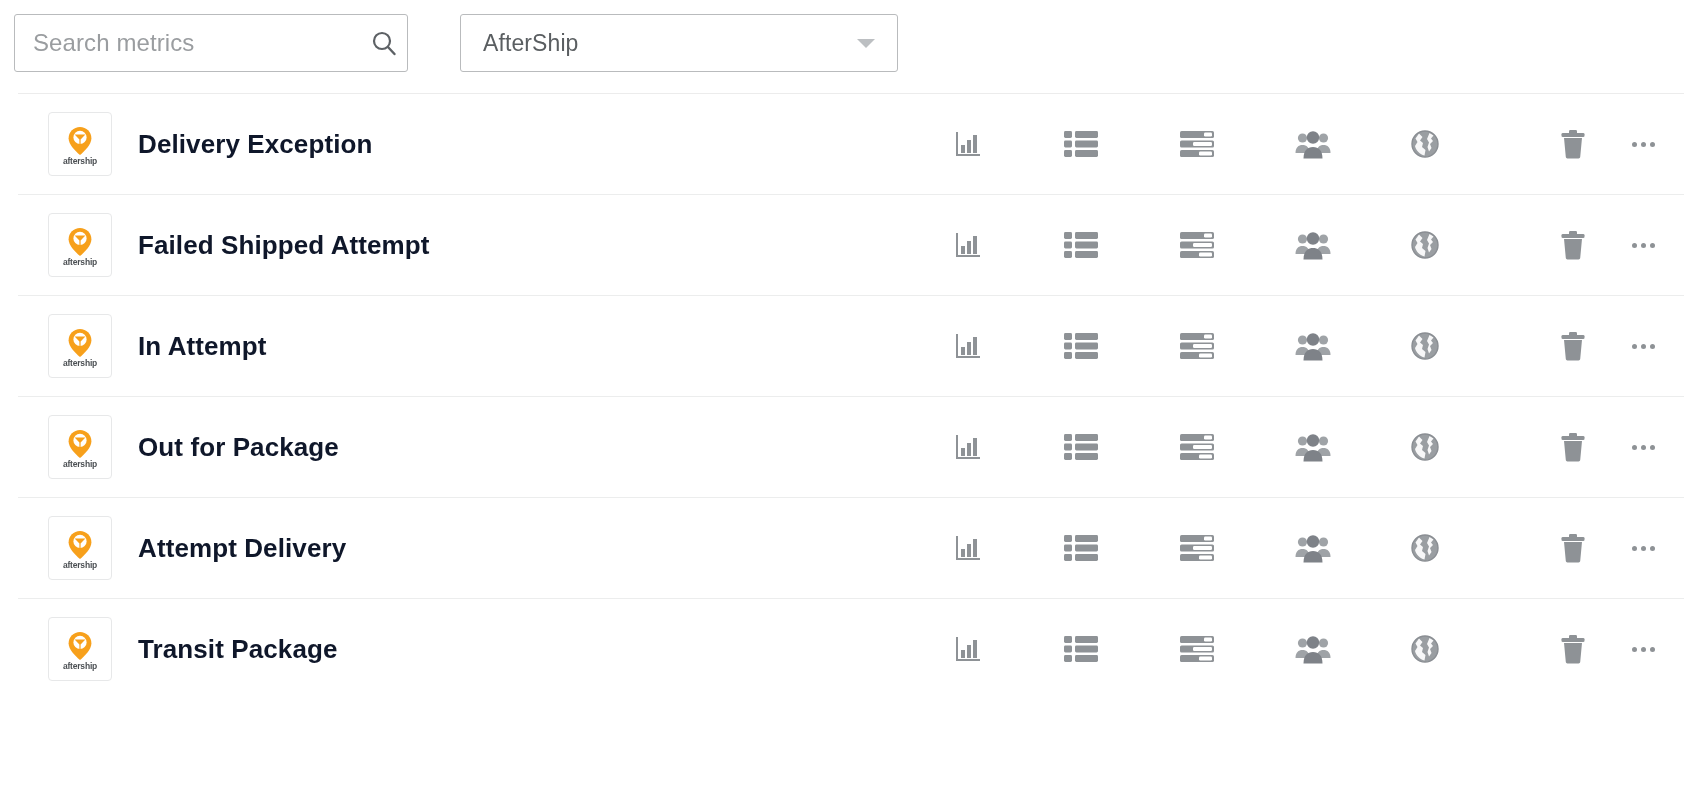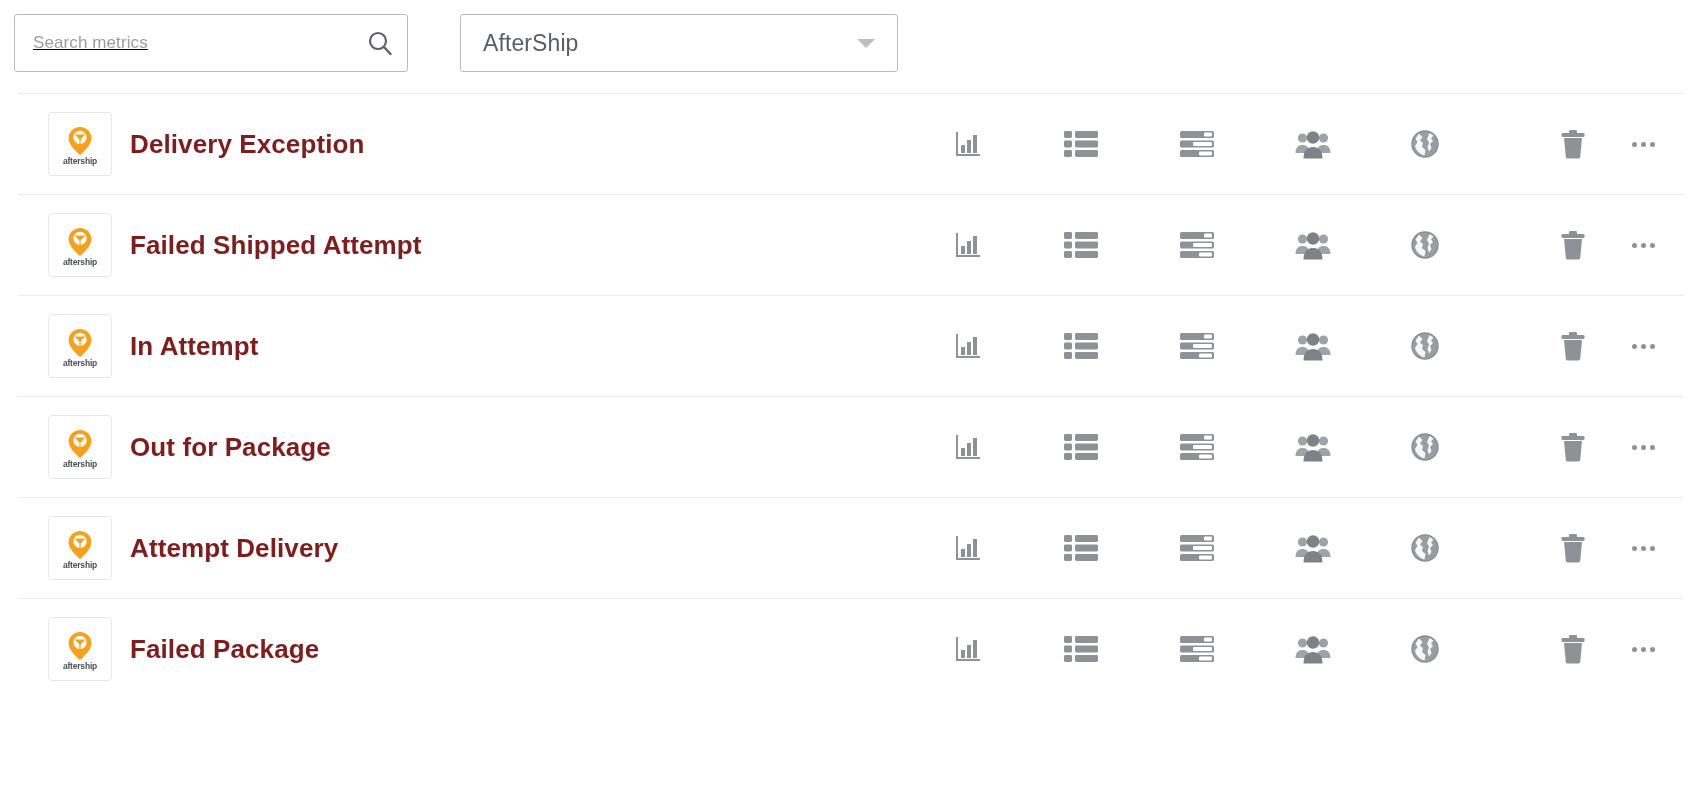--- a/index.html
+++ b/index.html
@@ -39,24 +39,23 @@
     align-items: center;
   }
   .search-input {
     border: 0;
     outline: 0;
     background: transparent;
     flex: 1;
     height: 100%;
     padding: 0 14px 0 18px;
     font-family: "Liberation Sans", sans-serif;
-    font-size: 17px;
-    color: #000000;
+    font-size: 24px;
+    color: #a16207;
     letter-spacing: .1px;
-    text-decoration: underline;
   }
   .search-input::placeholder { color: #9a9da0; opacity: 1; }
   .search-icon-wrap {
     width: 54px;
     height: 100%;
     display: flex;
     align-items: center;
     justify-content: center;
     flex: 0 0 auto;
   }
@@ -143,24 +142,24 @@
     font-family: "Liberation Sans", sans-serif;
     font-size: 8.5px;
     font-weight: bold;
     color: #4b4f53;
     letter-spacing: -0.2px;
     margin-top: 1px;
     line-height: 1;
   }
 
   .metric-name {
-    margin-left: 18px;
+    margin-left: 26px;
     font-size: 26px;
     font-weight: bold;
-    color: #7f1d1d;
+    color: #0f172a;
     letter-spacing: .1px;
     white-space: nowrap;
     cursor: pointer;
   }
 
   .row-actions {
     position: absolute;
     right: 0;
     top: 0;
     height: 100%;
@@ -739,21 +738,21 @@
       <span class="pin">
         <svg width="26" height="30" viewBox="0 0 26 30">
           <path d="M13 1 C6.6 1 1.6 6 1.6 12.2 C1.6 18.4 8.2 25 13 29 C17.8 25 24.4 18.4 24.4 12.2 C24.4 6 19.4 1 13 1 Z" fill="#f7a01b"></path>
           <circle cx="13" cy="11.4" r="6.6" fill="#ffffff"></circle>
           <path d="M7.6 8.6 L18.4 8.6 L13.6 13.6 L13.6 19.2 L12.4 19.2 L12.4 13.6 Z" fill="#f7a01b"></path>
         </svg>
       </span>
       <span class="logo-word">aftership</span>
     </div>
 
-    <div class="metric-name">Failed Package</div>
+    <div class="metric-name">Transit Package</div>
 
     <div class="row-actions">
 
       <div class="act">
         <svg width="30" height="30" viewBox="0 0 30 30">
           <path d="M4 3 L4 26 L27 26" fill="none" stroke="#8e9296" stroke-width="2"></path>
           <rect x="8" y="16" width="4" height="8" fill="#8e9296"></rect>
           <rect x="14" y="11" width="4" height="13" fill="#8e9296"></rect>
           <rect x="20" y="6" width="4" height="18" fill="#8e9296"></rect>
         </svg>

